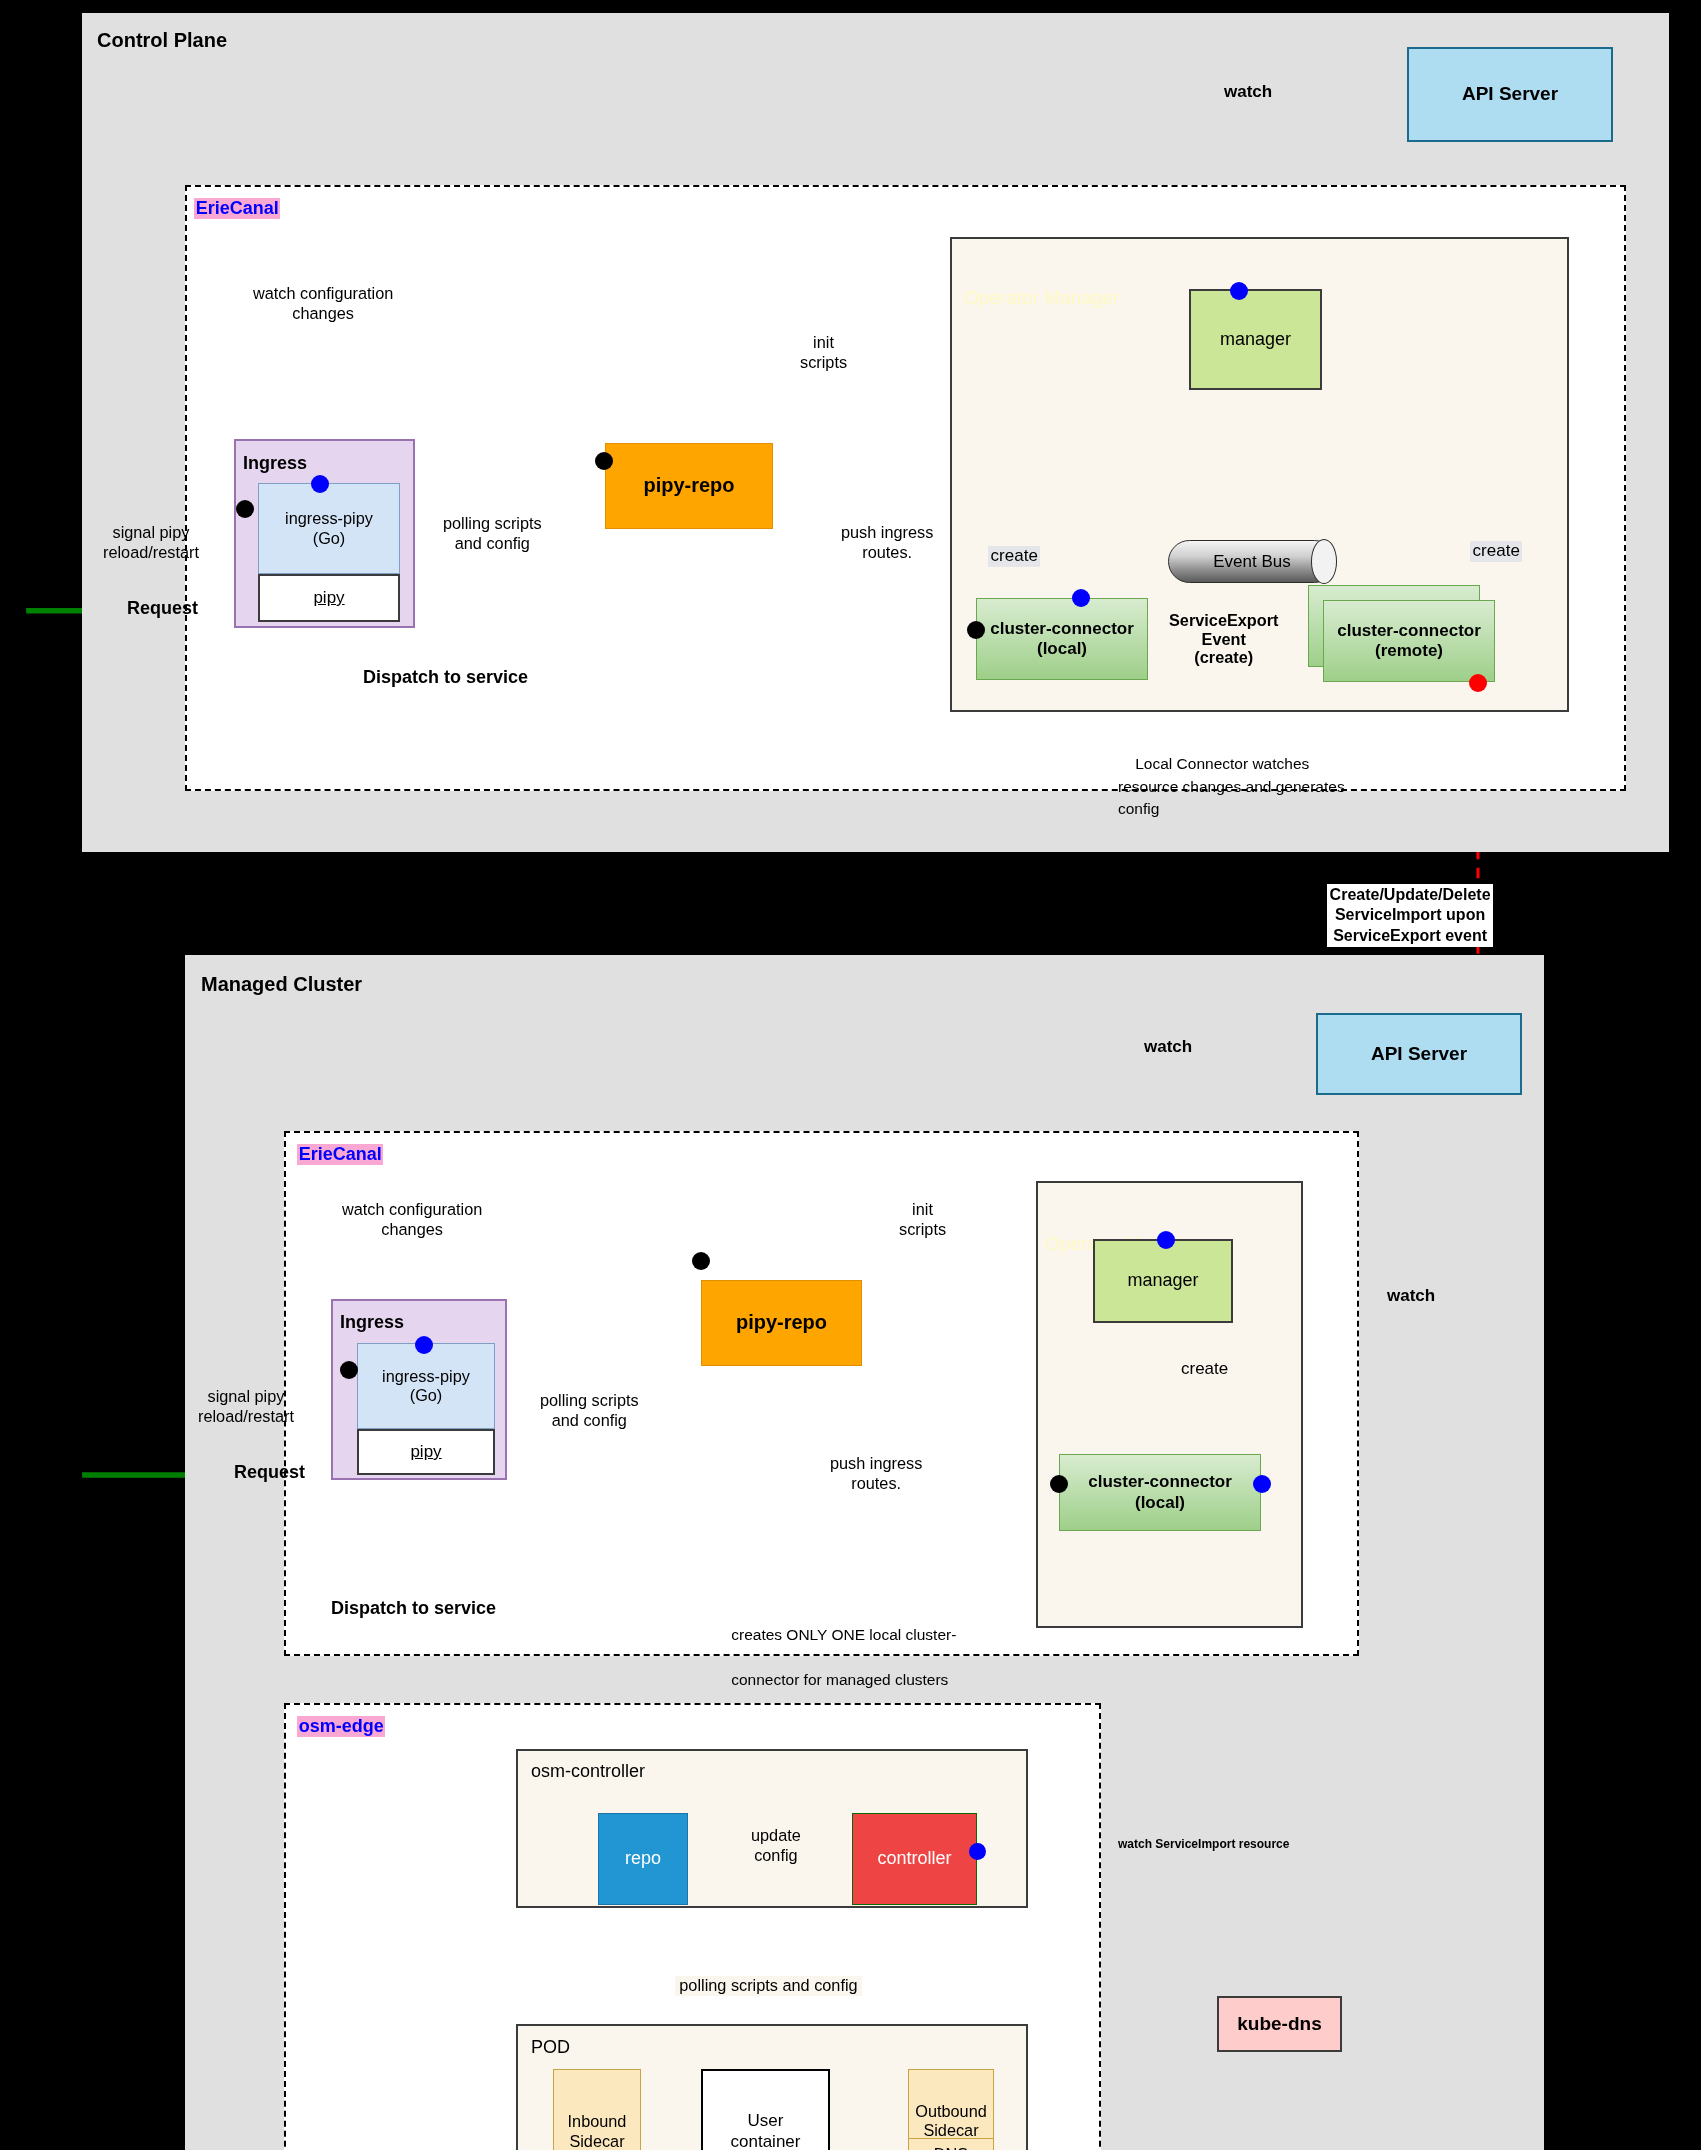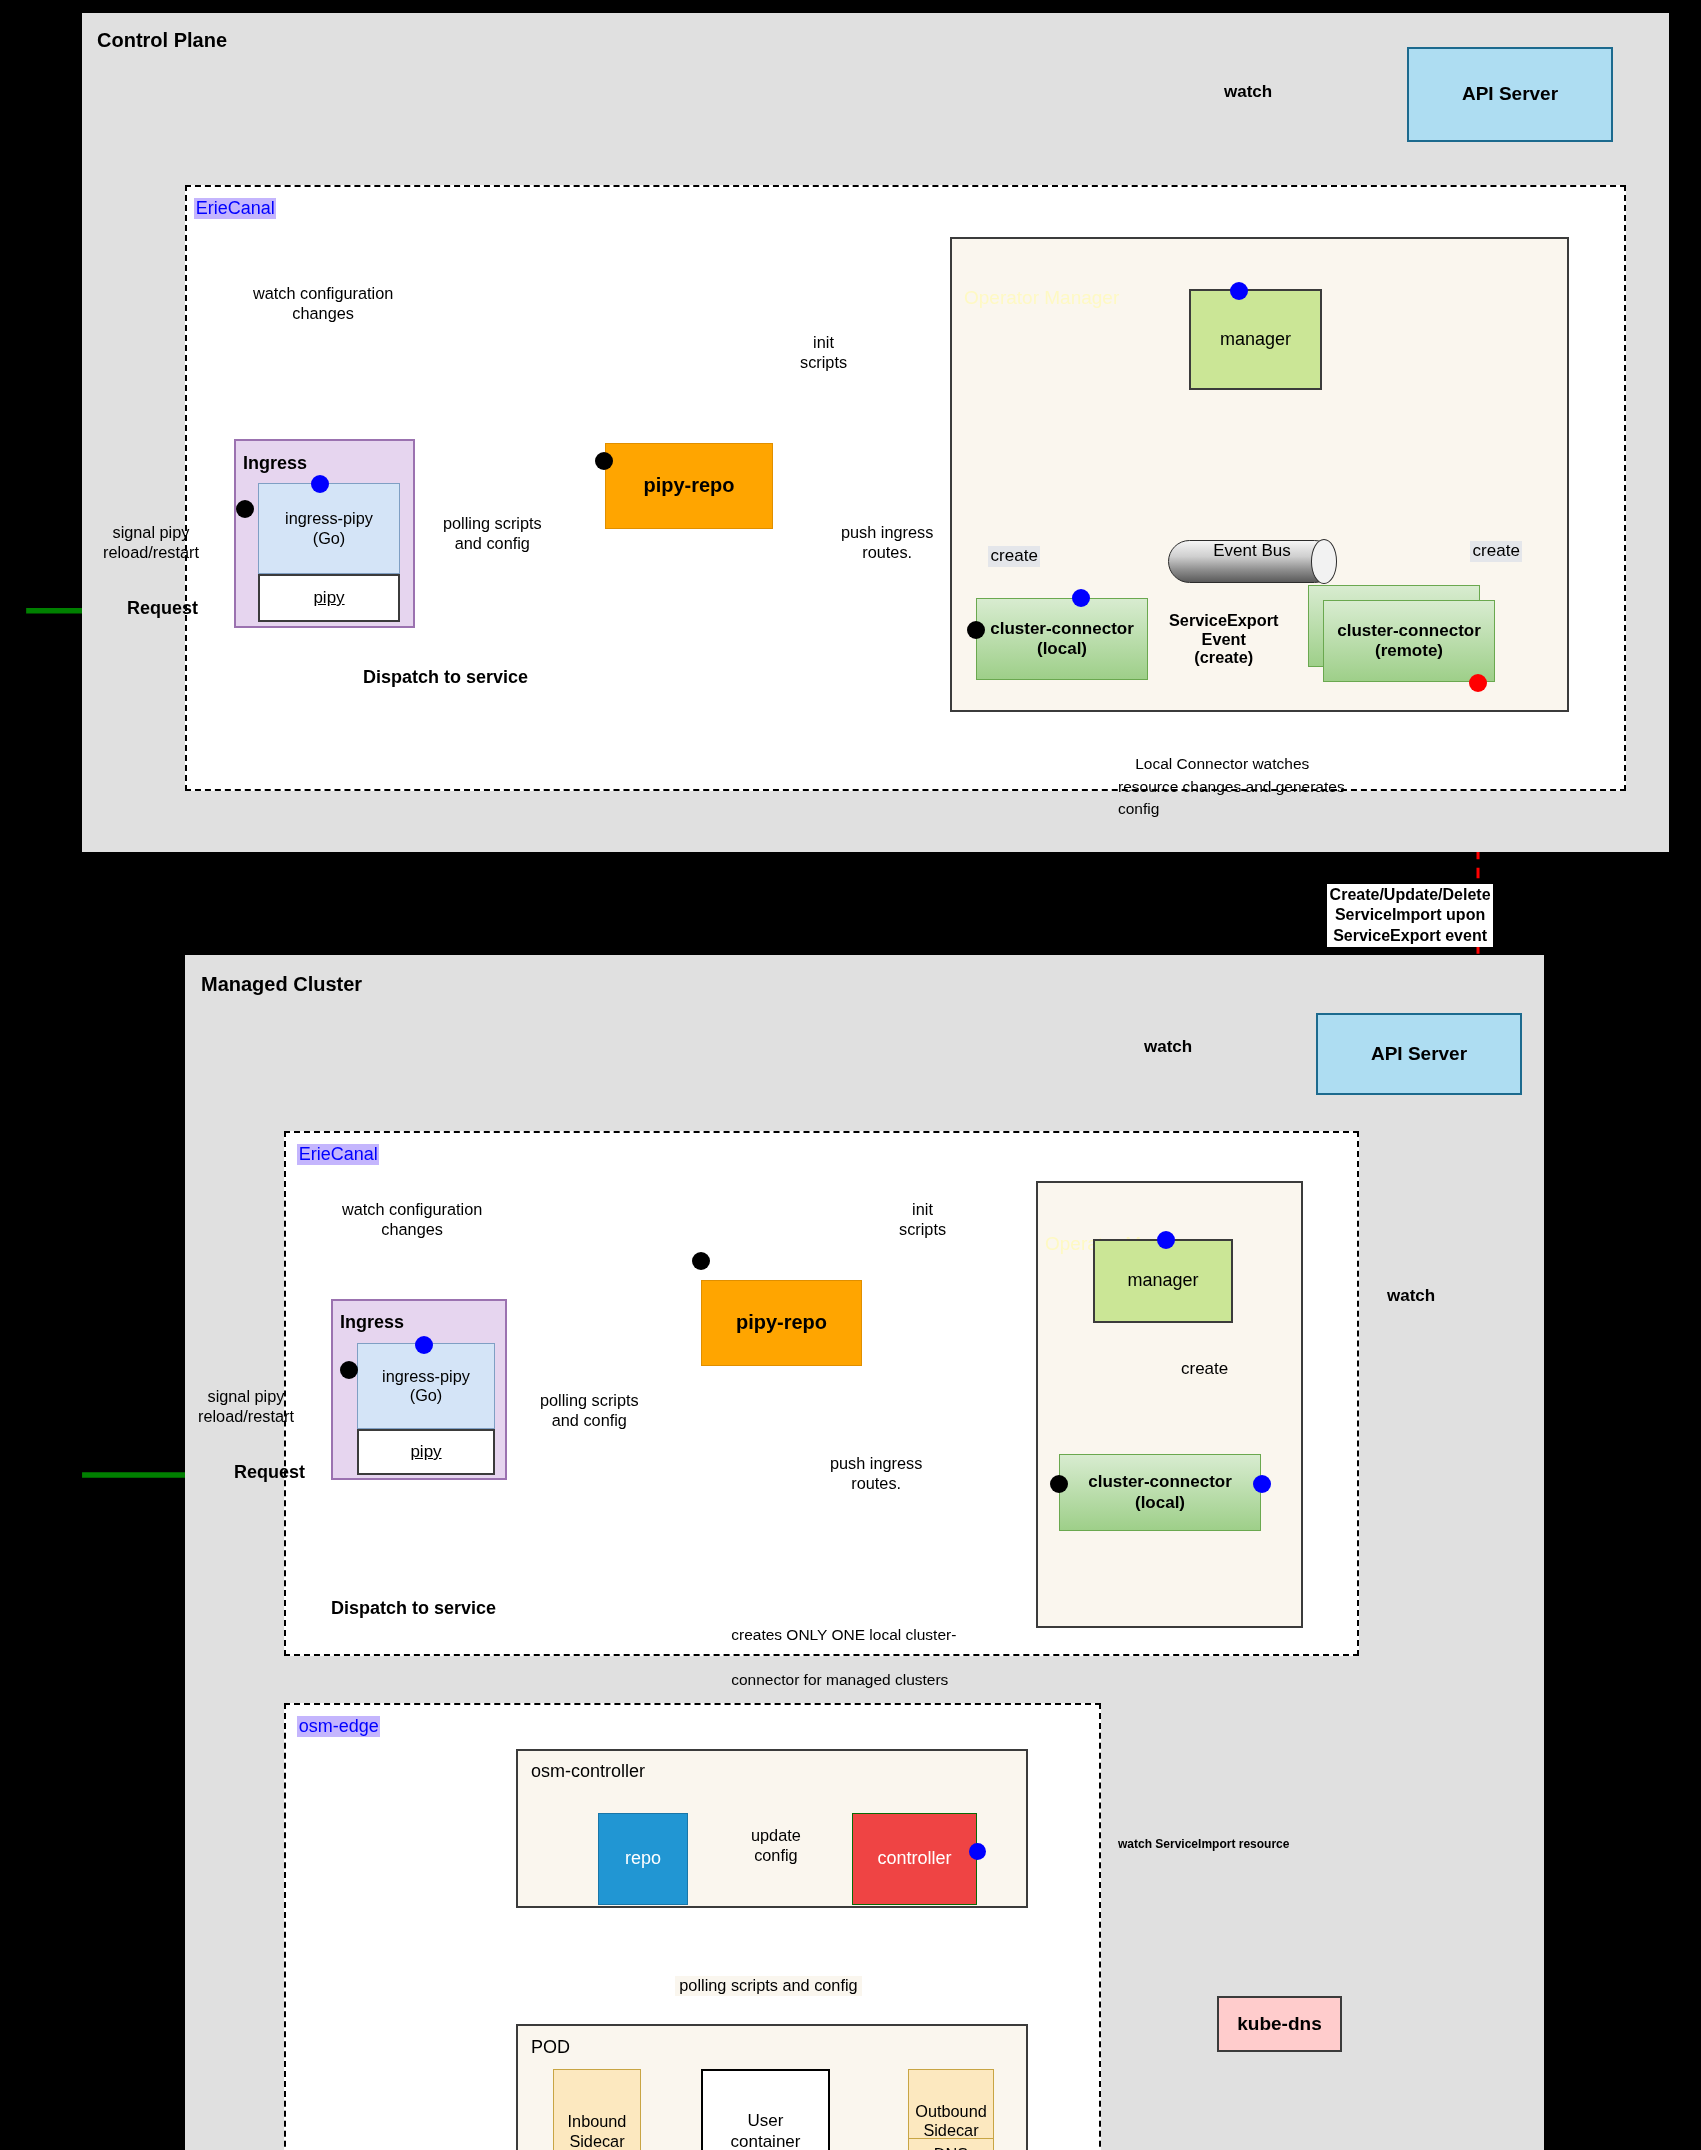--- a/index.html
+++ b/index.html
@@ -29,22 +29,22 @@
   }
 
   
   .ns {
     background:#ffffff;
     border:2.2px dashed #000000;
   }
   .ns-label {
     position:absolute;
     color:#0000ff;
-    font-weight:normal;
-    background:#c4b5fd;
+    font-weight:bold;
+    background:#f9a8d4;
     padding:0 1.7px;
     white-space:nowrap;
   }
 
   
   .node {
     position:absolute;
     display:flex;
     align-items:center;
     justify-content:center;
@@ -76,21 +76,21 @@
   .pod-title { position:absolute; color:#000; }
   .sidecar   { background:#fce8bf; border:1.7px solid #c8a544; }
   .usercont  { background:#ffffff; border:2.2px solid #000000; }
   .dnsbox    { background:#fce8bf; border:1.7px solid #c8a544; border-top:1.7px solid #c8a544; }
 
   .eventbus {
     position:absolute;
     background:linear-gradient(to bottom,#f5f5f5 0%,#cfcfcf 38%,#8f8f8f 70%,#5a5a5a 100%);
     border:1.7px solid #2b2b2b;
     border-radius:21.5px/50%;
-    display:flex; align-items:flex-start; justify-content:center;
+    display:flex; align-items:center; justify-content:center;
     color:#000;
   }
   .eventbus::after {
     content:"";
     position:absolute; right:-1.7px; top:-1.7px; bottom:-1.7px;
     width:24px;
     border:1.7px solid #2b2b2b;
     border-radius:50%;
     background:#f2f2f2;
   }

